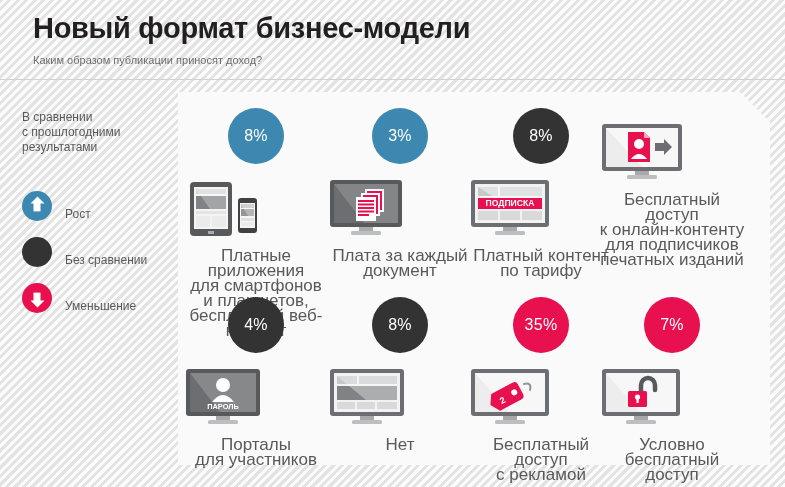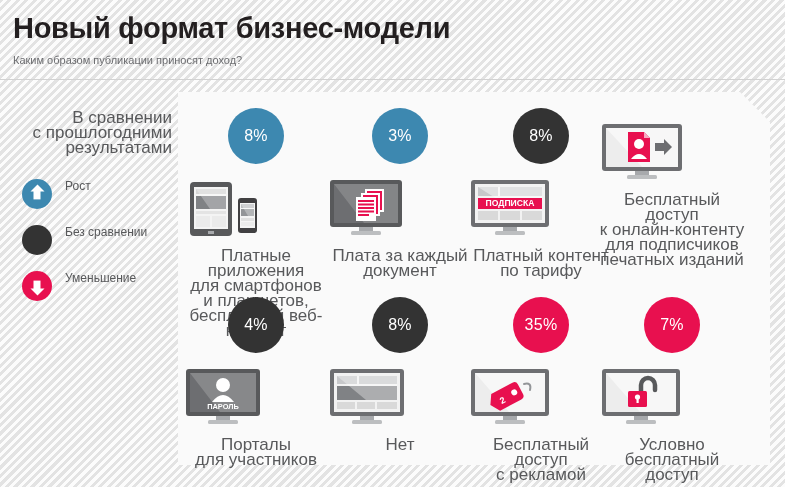--- a/index.html
+++ b/index.html
@@ -27,21 +27,21 @@
     );
   }
 
   
   .header {
     position: absolute;
     left: 0; top: 0;
     width: 785px;
     height: 80px;
     box-sizing: border-box;
-    padding: 9px 0 0 13px;
+    padding: 9px 0 0 33px;
     border-bottom: 1px solid #d2d2d2;
   }
   .header-title {
     font-size: 29px;
     font-weight: bold;
     color: #231f20;
     letter-spacing: -0.3px;
     line-height: 38px;
     white-space: nowrap;
   }
@@ -53,30 +53,29 @@
   }
 
   
   .legend {
     position: absolute;
     left: 22px;
     top: 110px;
     width: 150px;
   }
   .legend-title {
-    font-size: 17px;
+    font-size: 12px;
     color: #58595b;
     line-height: 15px;
     margin-bottom: 24px;
     white-space: pre-line;
-    text-align: right;
   }
   .legend-row {
     display: flex;
-    align-items: flex-start;
+    align-items: flex-end;
     height: 42px;
     margin-bottom: 4px;
   }
   .legend-dot {
     width: 30px;
     height: 30px;
     border-radius: 50%;
     flex: 0 0 30px;
     position: relative;
   }

